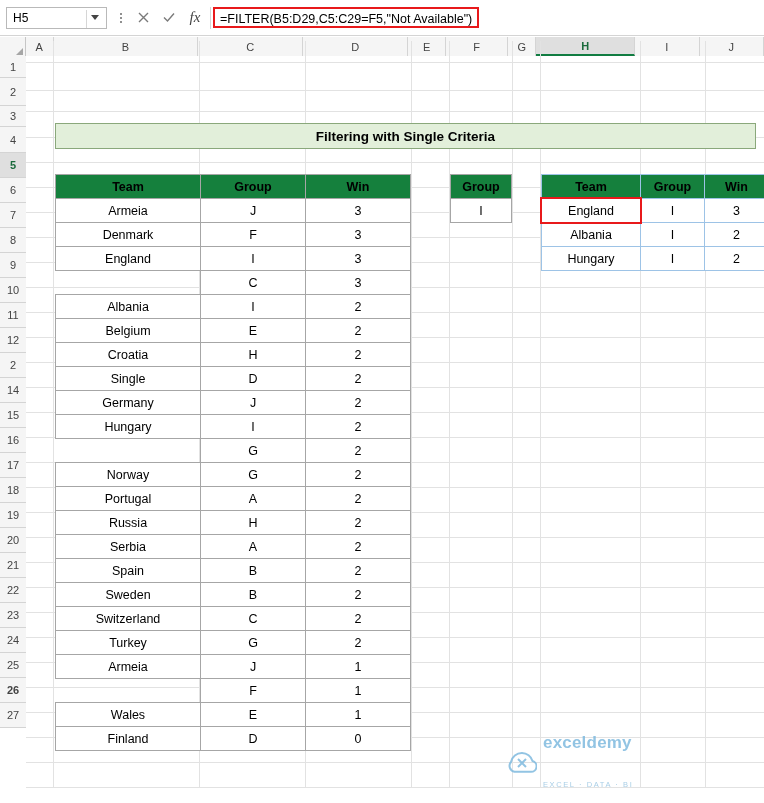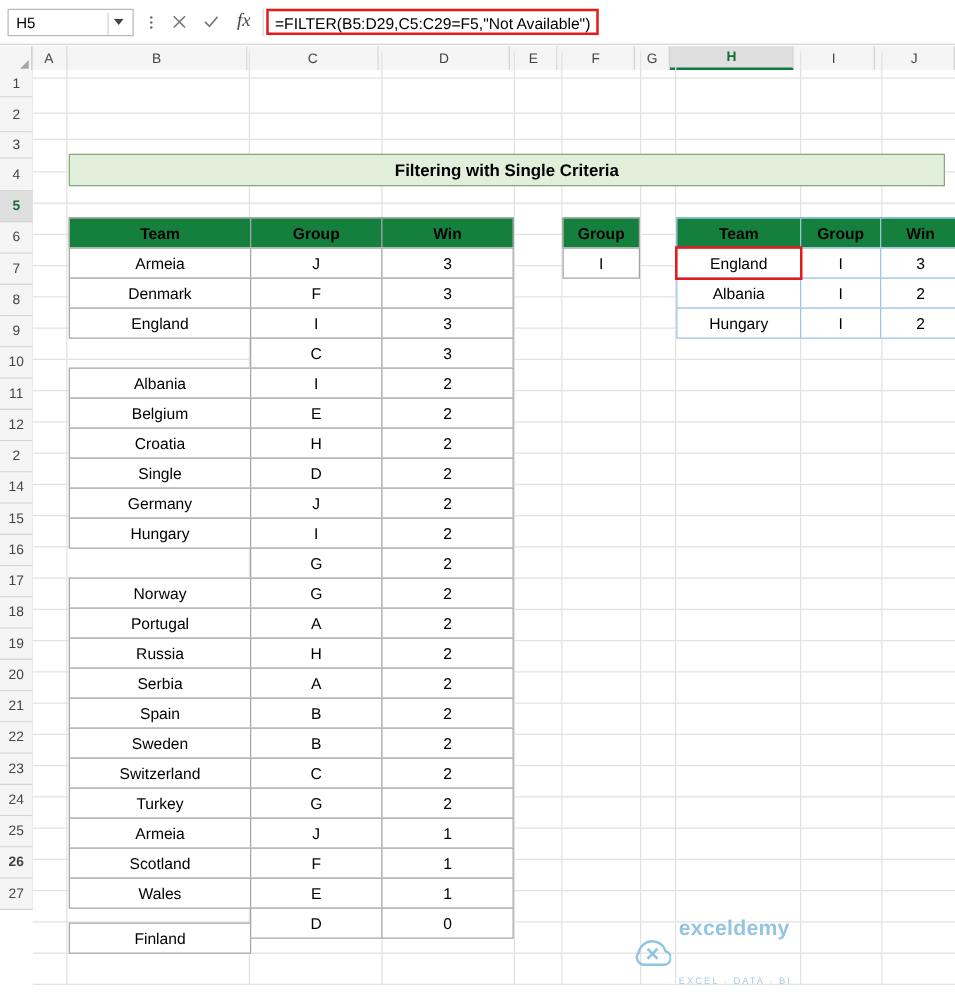--- a/index.html
+++ b/index.html
@@ -472,29 +472,28 @@
       <div class="tbl-cell" style="left:279px; top:565px; width:106px; height:25px;">2</div>
 
       <div class="tbl-cell" style="left:29px;  top:589px; width:146px; height:25px;">Turkey</div>
       <div class="tbl-cell" style="left:174px; top:589px; width:106px; height:25px;">G</div>
       <div class="tbl-cell" style="left:279px; top:589px; width:106px; height:25px;">2</div>
 
       <div class="tbl-cell" style="left:29px;  top:613px; width:146px; height:25px;">Armeia</div>
       <div class="tbl-cell" style="left:174px; top:613px; width:106px; height:25px;">J</div>
       <div class="tbl-cell" style="left:279px; top:613px; width:106px; height:25px;">1</div>
 
-      <div class="tbl-cell" style="left:29px;  top:637px; width:146px; height:25px;">Scotland</div>
       <div class="tbl-cell" style="left:174px; top:637px; width:106px; height:25px;">F</div>
       <div class="tbl-cell" style="left:279px; top:637px; width:106px; height:25px;">1</div>
 
       <div class="tbl-cell" style="left:29px;  top:661px; width:146px; height:25px;">Wales</div>
       <div class="tbl-cell" style="left:174px; top:661px; width:106px; height:25px;">E</div>
       <div class="tbl-cell" style="left:279px; top:661px; width:106px; height:25px;">1</div>
 
-      <div class="tbl-cell" style="left:29px;  top:685px; width:146px; height:25px;margin-top:12px;">Finland</div>
+      <div class="tbl-cell" style="left:29px;  top:685px; width:146px; height:25px;">Finland</div>
       <div class="tbl-cell" style="left:174px; top:685px; width:106px; height:25px;">D</div>
       <div class="tbl-cell" style="left:279px; top:685px; width:106px; height:25px;">0</div>
 
       <div class="tbl-head" style="left:424px; top:133px; width:62px; height:25px;">Group</div>
       <div class="tbl-cell" style="left:424px; top:157px; width:62px; height:25px;">I</div>
 
       <div class="tbl-head blue" style="left:515px; top:133px; width:100px; height:25px;">Team</div>
       <div class="tbl-head blue" style="left:614px; top:133px; width:65px; height:25px;">Group</div>
       <div class="tbl-head blue" style="left:678px; top:133px; width:65px; height:25px;">Win</div>
 

